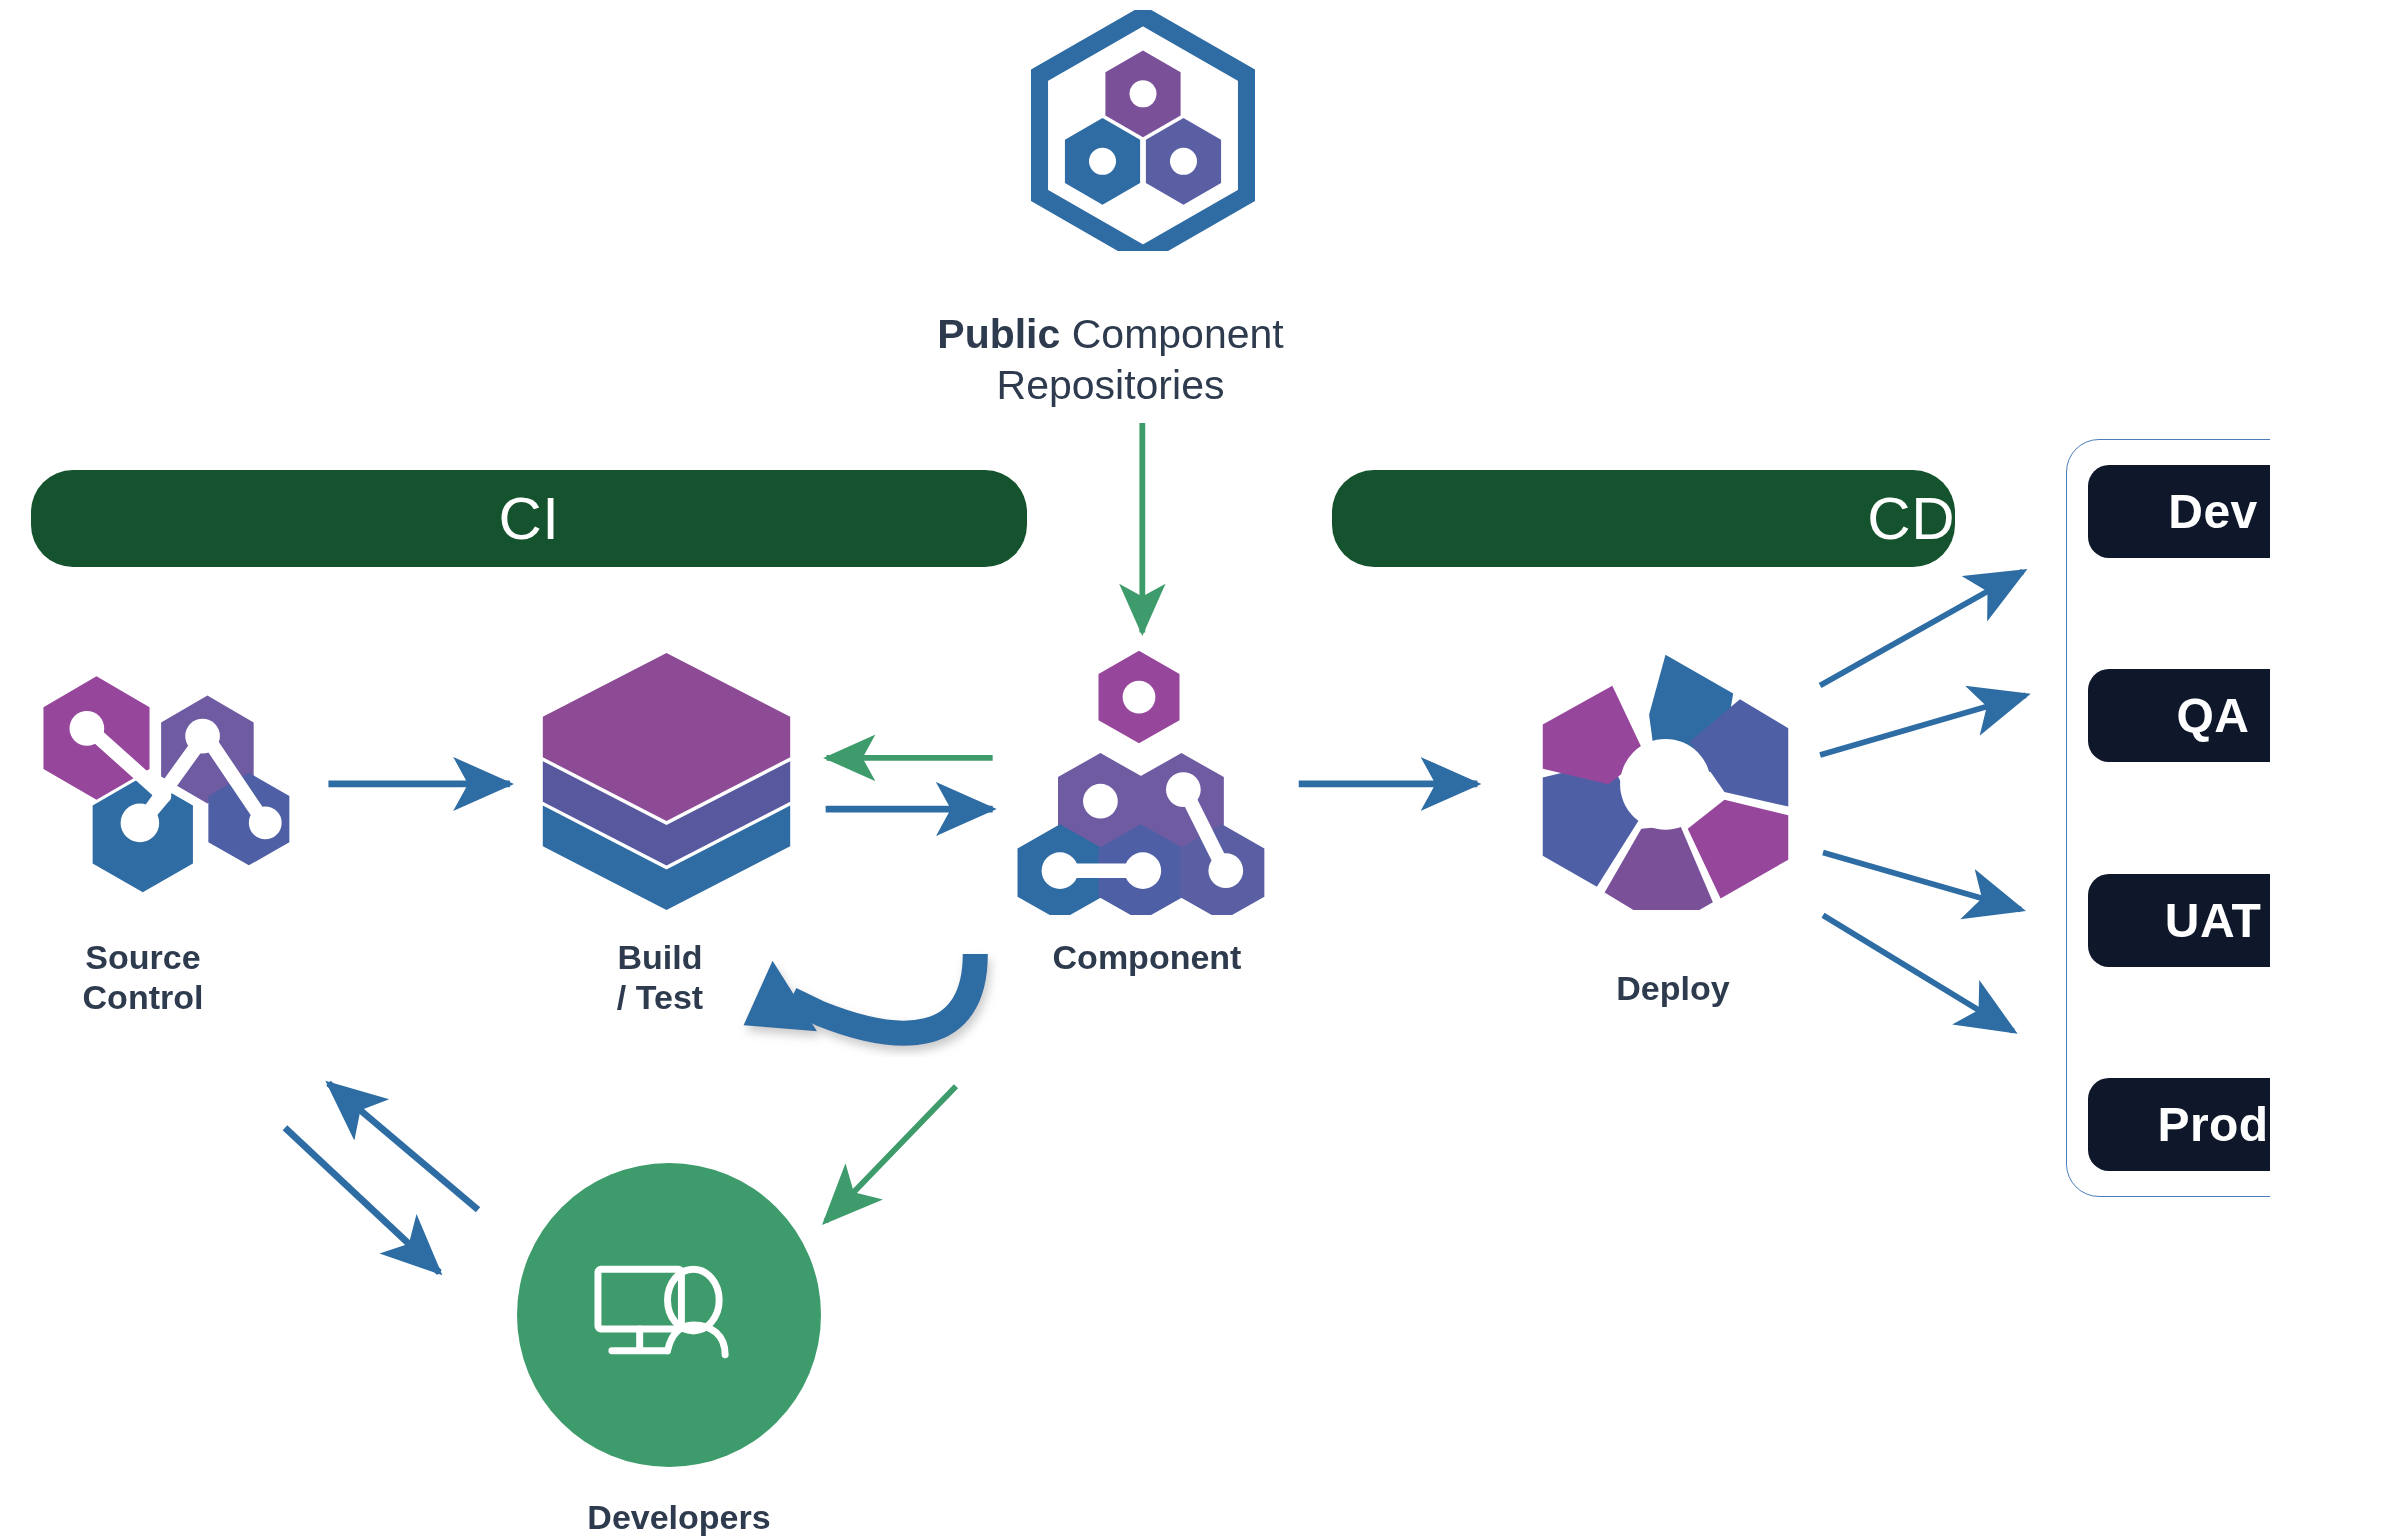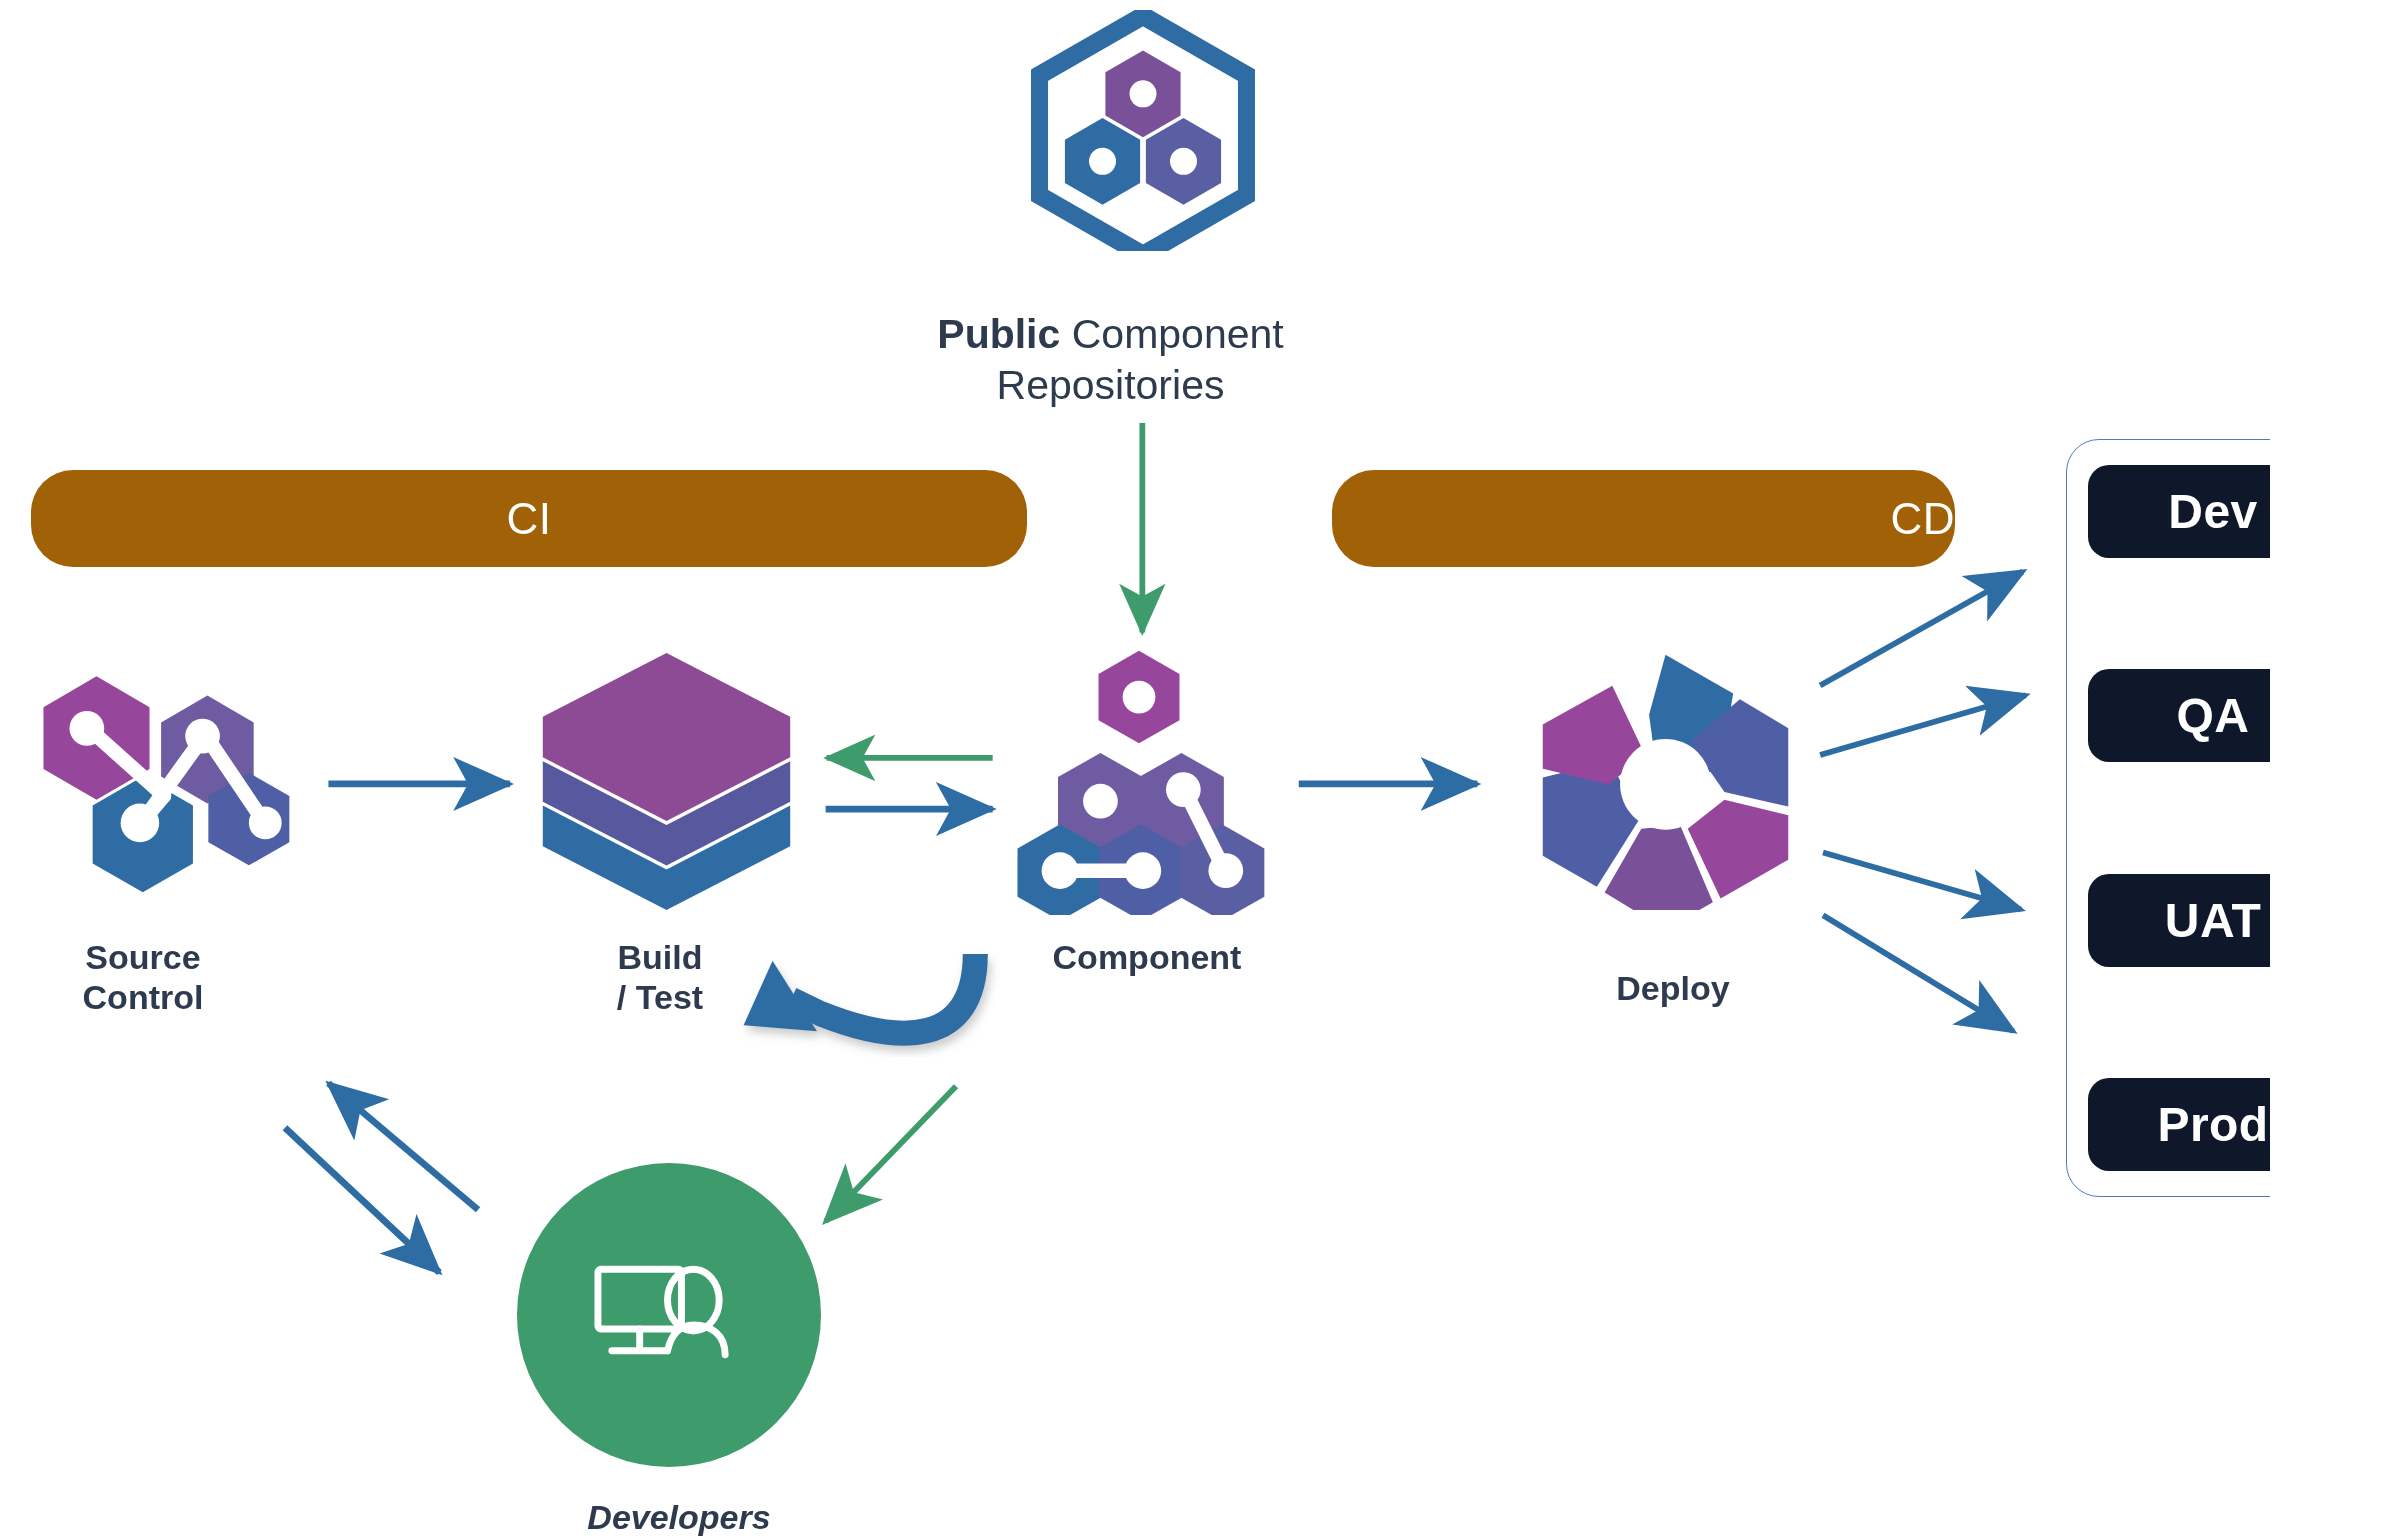--- a/index.html
+++ b/index.html
@@ -15,27 +15,27 @@
     position: relative;
     width: 2270px;
     height: 1539px;
     background: #ffffff;
     overflow: hidden;
   }
 
   
   .banner {
     position: absolute;
-    background: #a16207;
+    background: #14532d;
     border-radius: 42px;
     display: flex;
     align-items: center;
     justify-content: center;
     color: #ffffff;
-    font-size: 44px;
+    font-size: 60px;
     font-weight: 400;
     letter-spacing: 0.5px;
   }
   #banner-ci { left: 31px;   top: 470px; width: 996px; height: 97px; }
   #banner-cd { left: 1332px; top: 470px; width: 623px;  height: 97px; justify-content: flex-end; }
 
   
   .node-label {
     position: absolute;
     color: #2E3B4E;
@@ -317,21 +317,21 @@
         <rect x="8" y="14" width="84" height="60" rx="3"></rect>
         <path d="M50 74 L50 94"></path>
         <path d="M22 96 L78 96"></path>
 
         <ellipse cx="104" cy="45" rx="26" ry="31"></ellipse>
 
         <path d="M78 96 C82 78 92 70 104 70 C122 70 136 80 136 100"></path>
       </g>
     </svg>
   </div>
-  <div class="node-label" style="left:526px; top:1497px; width:290px;font-style:italic;">Developers</div>
+  <div class="node-label" style="left:526px; top:1497px; width:290px;">Developers</div>
 
   <div id="env-panel">
     <div class="env-pill">
       <span>Dev</span>
     </div>
     <div class="env-pill">
       <span>QA</span>
     </div>
     <div class="env-pill">
       <span>UAT</span>

